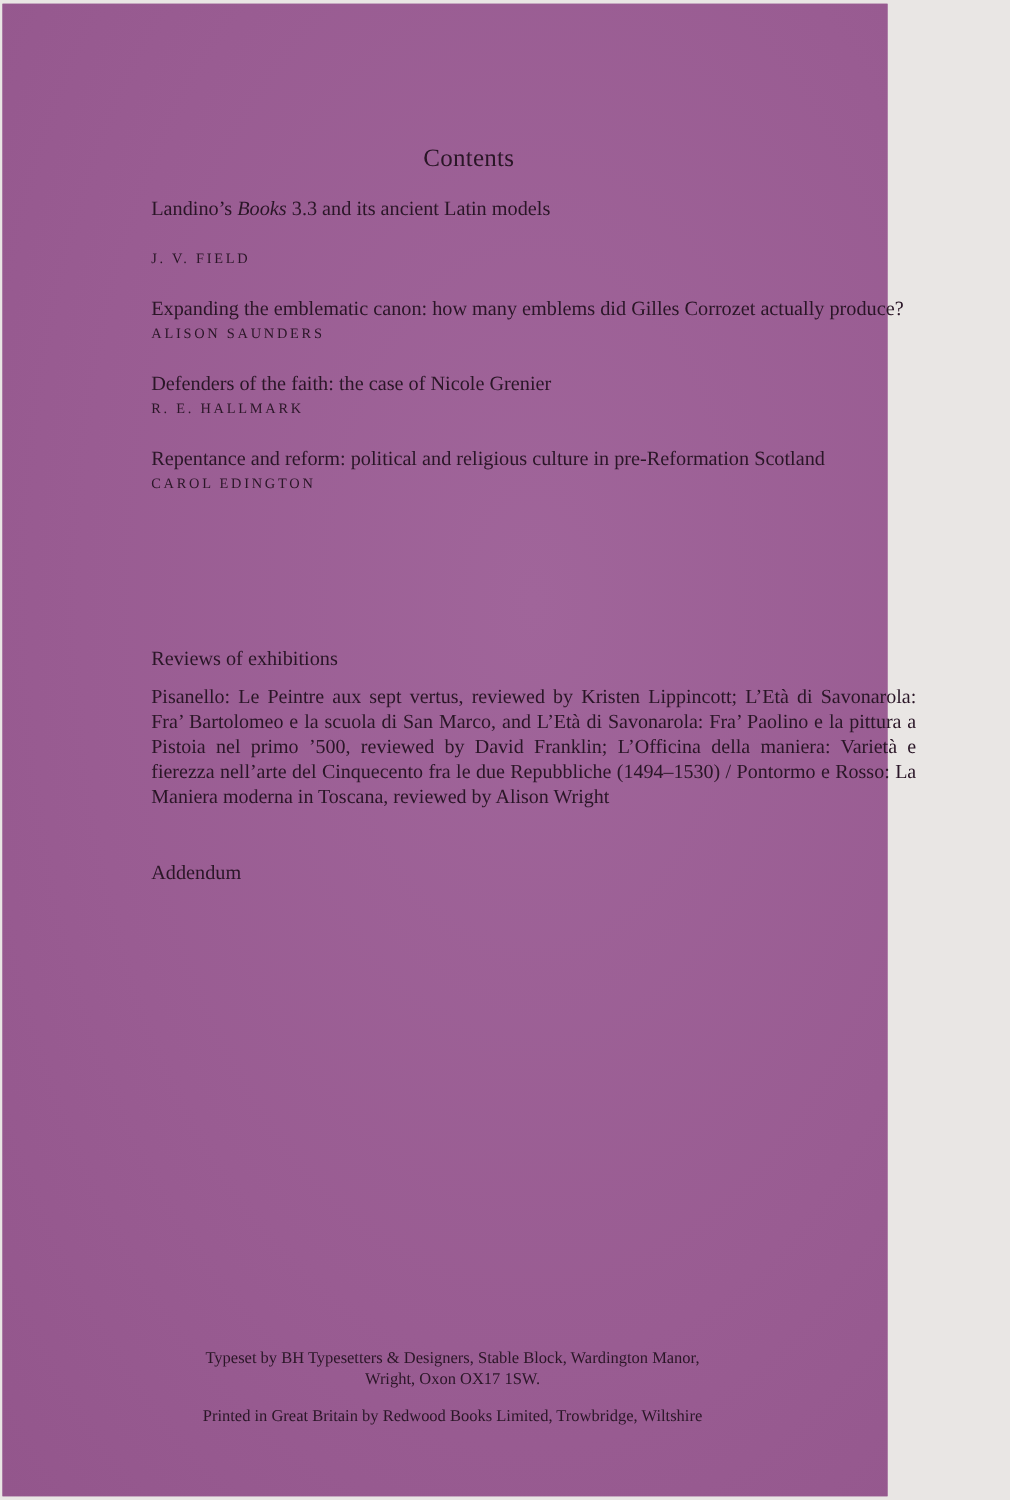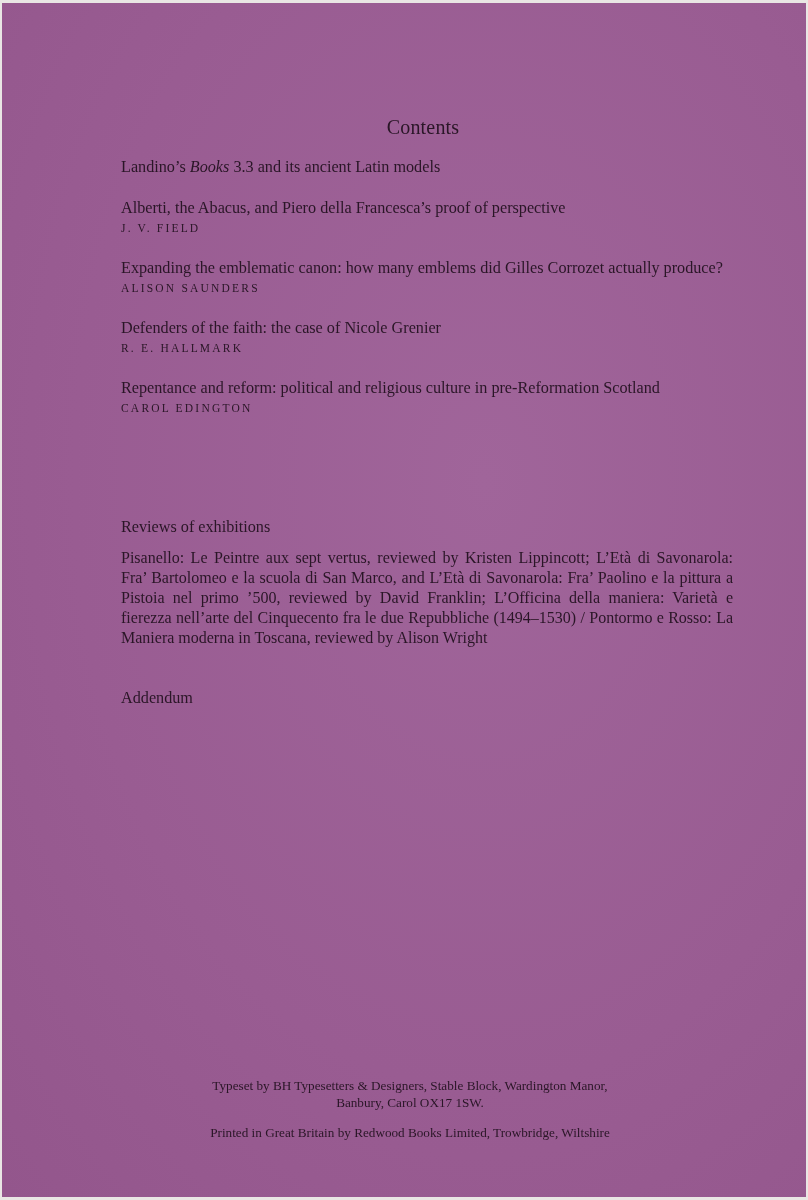--- a/index.html
+++ b/index.html
@@ -3,21 +3,21 @@
   <meta charset="utf-8">
   <style>
     html, body { margin: 0; padding: 0; }
     body {
       width: 808px; height: 1200px; overflow: hidden;
       background: #e9e6e4;
       font-family: "Liberation Serif", "DejaVu Serif", serif;
     }
     .page {
       position: absolute; left: 2px; top: 3px;
-      width: 804px; height: 1194px;
+      width: 708px; height: 1194px;
       background: #9c5f95;
       background-image: radial-gradient(ellipse at 60% 40%, #a0659a 0%, #995c92 60%, #93568c 100%);
       color: #2a1627;
     }
     .title {
       position: absolute; left: 0; right: 0; top: 113px;
       text-align: center; font-size: 20px; letter-spacing: 0.2px;
       margin-left: 38px;
     }
     .entries { position: absolute; left: 119px; width: 612px; top: 154px; }
@@ -44,21 +44,20 @@
 <body>
 
 <div class="page">
   <div class="title">Contents</div>
 
   <div class="entries">
     <div class="entry">
       <div class="etitle"><span>Landino’s </span><i>Books</i><span> 3.3 and its ancient Latin models</span></div>
     </div>
     <div class="entry">
-      <div class="etitle">Alberti, the Abacus, and Piero della Francesca’s proof of perspective</div>
       <div class="author">J. V. Field</div>
     </div>
     <div class="entry">
       <div class="etitle">Expanding the emblematic canon: how many emblems did Gilles Corrozet actually produce?</div>
       <div class="author">Alison Saunders</div>
     </div>
     <div class="entry">
       <div class="etitle">Defenders of the faith: the case of Nicole Grenier</div>
       <div class="author">R. E. Hallmark</div>
     </div>
@@ -68,17 +67,17 @@
     </div>
   </div>
 
   <div class="reviews-head">Reviews of exhibitions</div>
   <div class="reviews-body">Pisanello: Le Peintre aux sept vertus, reviewed by Kristen Lippincott; L’Età di Savonarola: Fra’ Bartolomeo e la scuola di San Marco, and L’Età di Savonarola: Fra’ Paolino e la pittura a Pistoia nel primo ’500, reviewed by David Franklin; L’Officina della maniera: Varietà e fierezza nell’arte del Cinquecento fra le due Repubbliche (1494–1530) / Pontormo e Rosso: La Maniera moderna in Toscana, reviewed by Alison Wright</div>
   <div class="addendum">Addendum</div>
 
   <div class="colophon">
     <p>
       <span>Typeset by BH Typesetters &amp; Designers, Stable Block, Wardington Manor,</span><br>
-      <span>Banbury, Carol OX17 1SW.</span>
+      <span>Wright, Oxon OX17 1SW.</span>
     </p>
     <p>Printed in Great Britain by Redwood Books Limited, Trowbridge, Wiltshire</p>
   </div>
 </div>
 
 </body></html>

